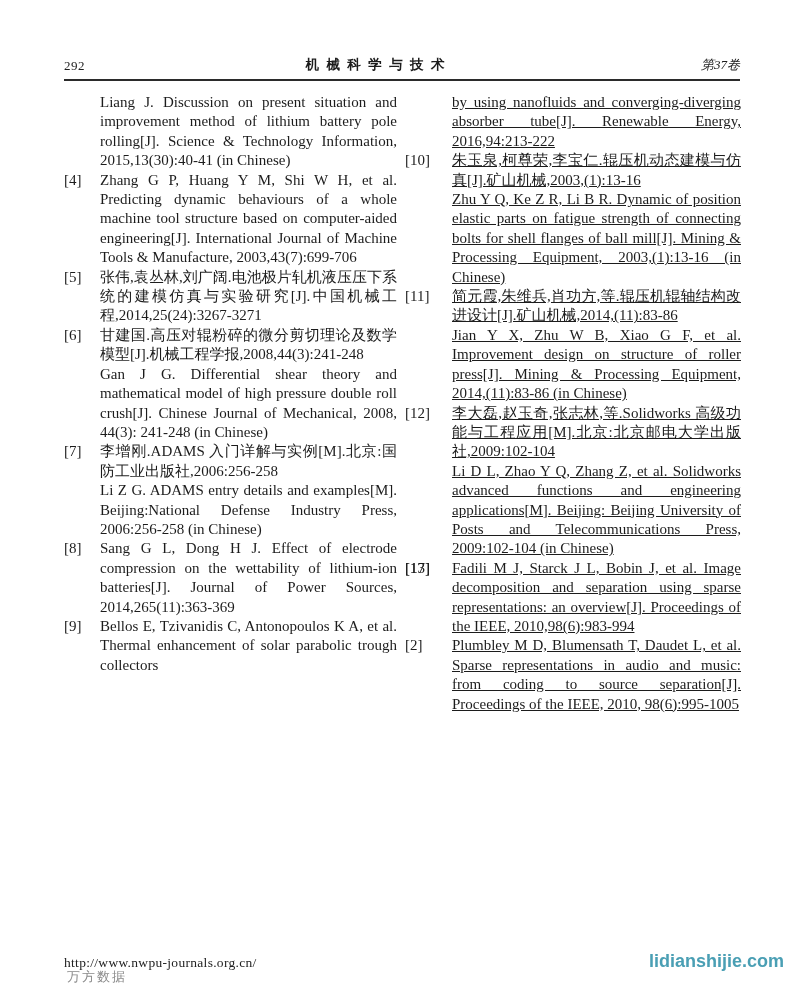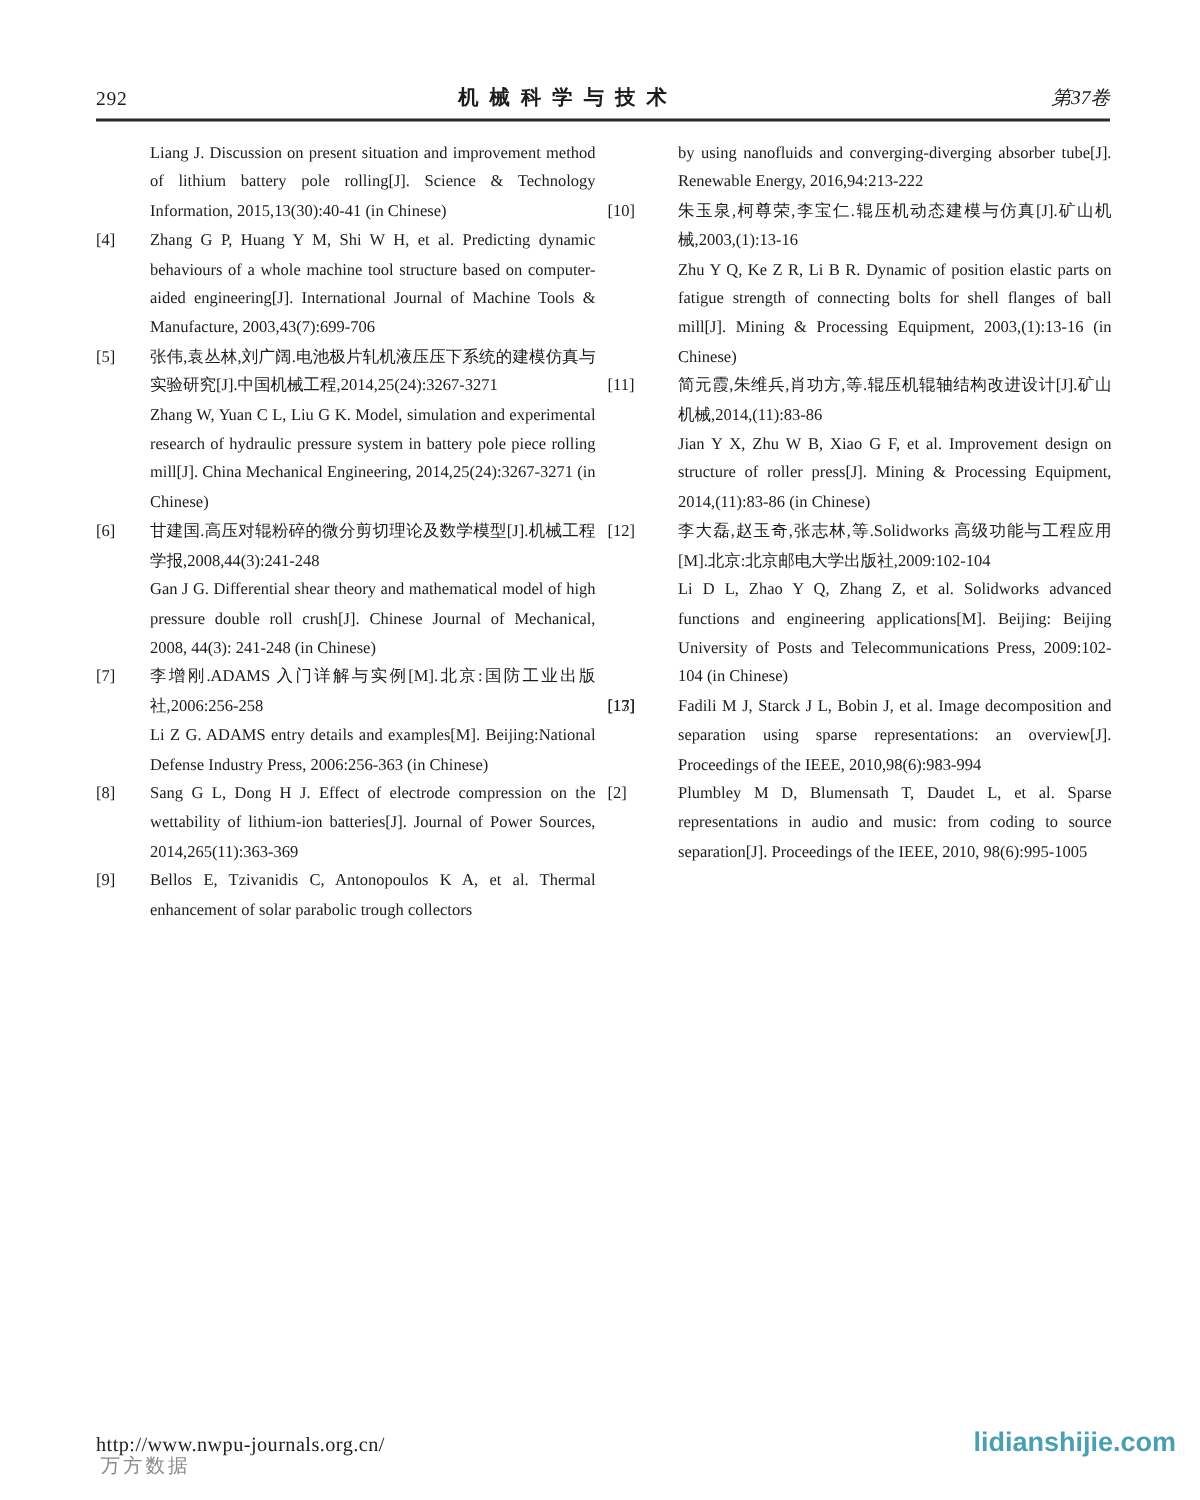--- a/index.html
+++ b/index.html
@@ -32,27 +32,27 @@
   }
   .volume-label { font-size: 13px; font-style: italic; }
 
   
   .columns {
     position: absolute;
     top: 93px; left: 64px;
     display: flex;
     gap: 8px;
   }
-  .column { font-size: 11px; line-height: 19.4px; }
+  .column { font-size: 15px; line-height: 19.4px; }
   .column.left  { width: 333px; }
   .column.right { width: 336px; }
 
   .ref { position: relative; text-align: justify; }
   .column.left  .ref { padding-left: 36px; }
-  .column.right .ref { padding-left: 47px; }
+  .column.right .ref { padding-left: 47px; text-decoration: underline; }
   .ref-tag { position: absolute; left: 0; top: 0; }
   .ref-part { margin: 0; }
 
   
   .footer-url {
     position: absolute;
     left: 64px; top: 955px;
     font-size: 13.5px;
     letter-spacing: 0.3px;
     color: #222222;
@@ -95,35 +95,34 @@
         <div class="ref">
     <span class="ref-tag">[4]</span>
     <div class="ref-parts">
             <p class="ref-part">Zhang G P, Huang Y M, Shi W H, et al. Predicting dynamic behaviours of a whole machine tool structure based on computer-aided engineering[J]. International Journal of Machine Tools &amp; Manufacture, 2003,43(7):699-706</p>
           </div>
   </div>
         <div class="ref">
     <span class="ref-tag">[5]</span>
     <div class="ref-parts">
             <p class="ref-part">张伟,袁丛林,刘广阔.电池极片轧机液压压下系统的建模仿真与实验研究[J].中国机械工程,2014,25(24):3267-3271</p>
-            <p class="ref-part">Zhang W, Yuan C L, Liu G K. Model, simulation and experimental research of hydraulic pressure system in battery pole piece rolling mill[J]. China Mechanical Engineering, 2014,25(24):3267-3271 (in Chinese)</p>
           </div>
   </div>
         <div class="ref">
     <span class="ref-tag">[6]</span>
     <div class="ref-parts">
             <p class="ref-part">甘建国.高压对辊粉碎的微分剪切理论及数学模型[J].机械工程学报,2008,44(3):241-248</p>
             <p class="ref-part">Gan J G. Differential shear theory and mathematical model of high pressure double roll crush[J]. Chinese Journal of Mechanical, 2008, 44(3): 241-248 (in Chinese)</p>
           </div>
   </div>
         <div class="ref">
     <span class="ref-tag">[7]</span>
     <div class="ref-parts">
             <p class="ref-part">李增刚.ADAMS 入门详解与实例[M].北京:国防工业出版社,2006:256-258</p>
-            <p class="ref-part">Li Z G. ADAMS entry details and examples[M]. Beijing:National Defense Industry Press, 2006:256-363 (in Chinese)</p>
+            <p class="ref-part">Li Z G. ADAMS entry details and examples[M]. Beijing:National Defense Industry Press, 2006:256-258 (in Chinese)</p>
           </div>
   </div>
         <div class="ref">
     <span class="ref-tag">[8]</span>
     <div class="ref-parts">
             <p class="ref-part">Sang G L, Dong H J. Effect of electrode compression on the wettability of lithium-ion batteries[J]. Journal of Power Sources, 2014,265(11):363-369</p>
           </div>
   </div>
         <div class="ref">
     <span class="ref-tag">[9]</span>

